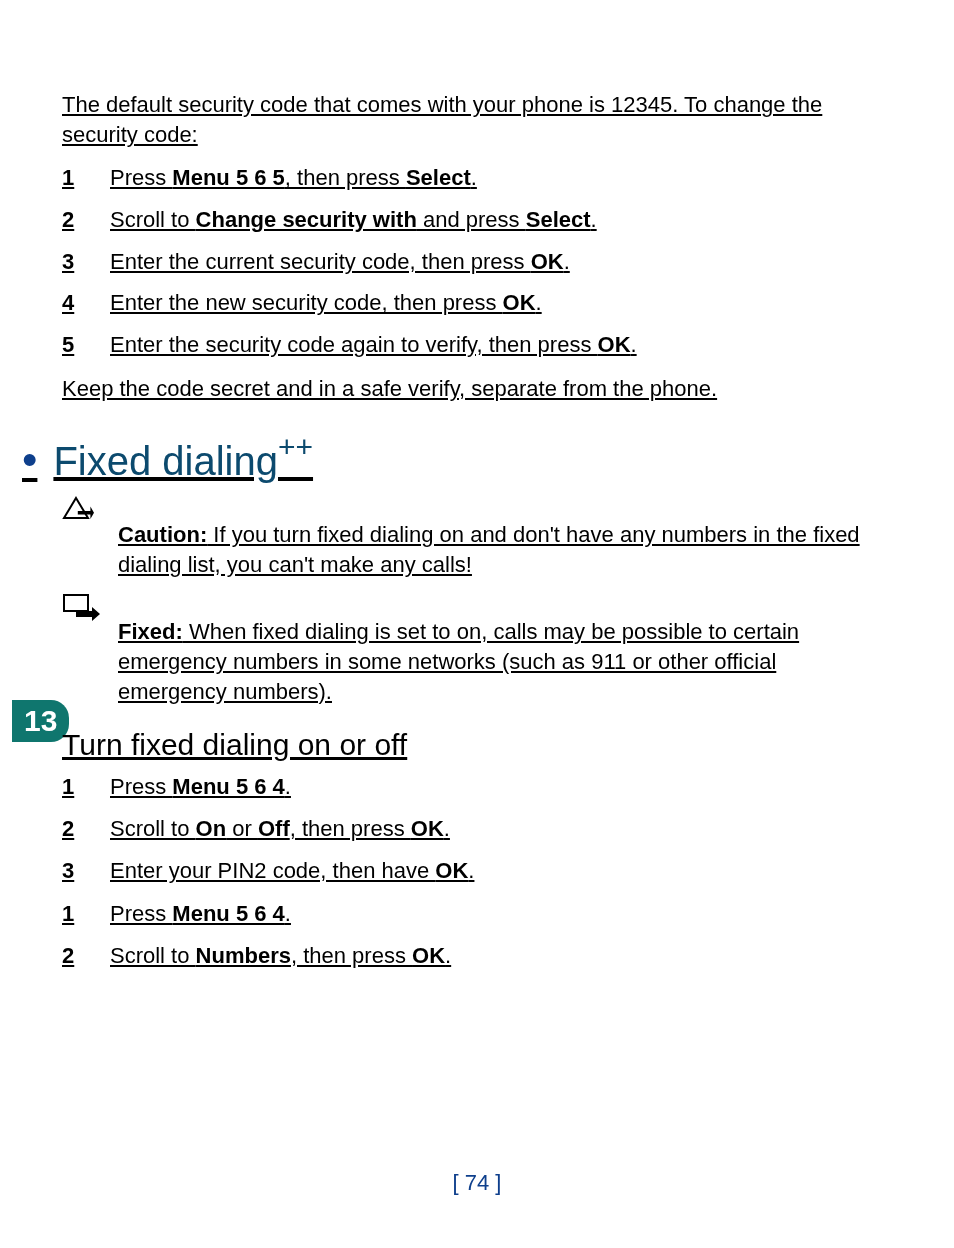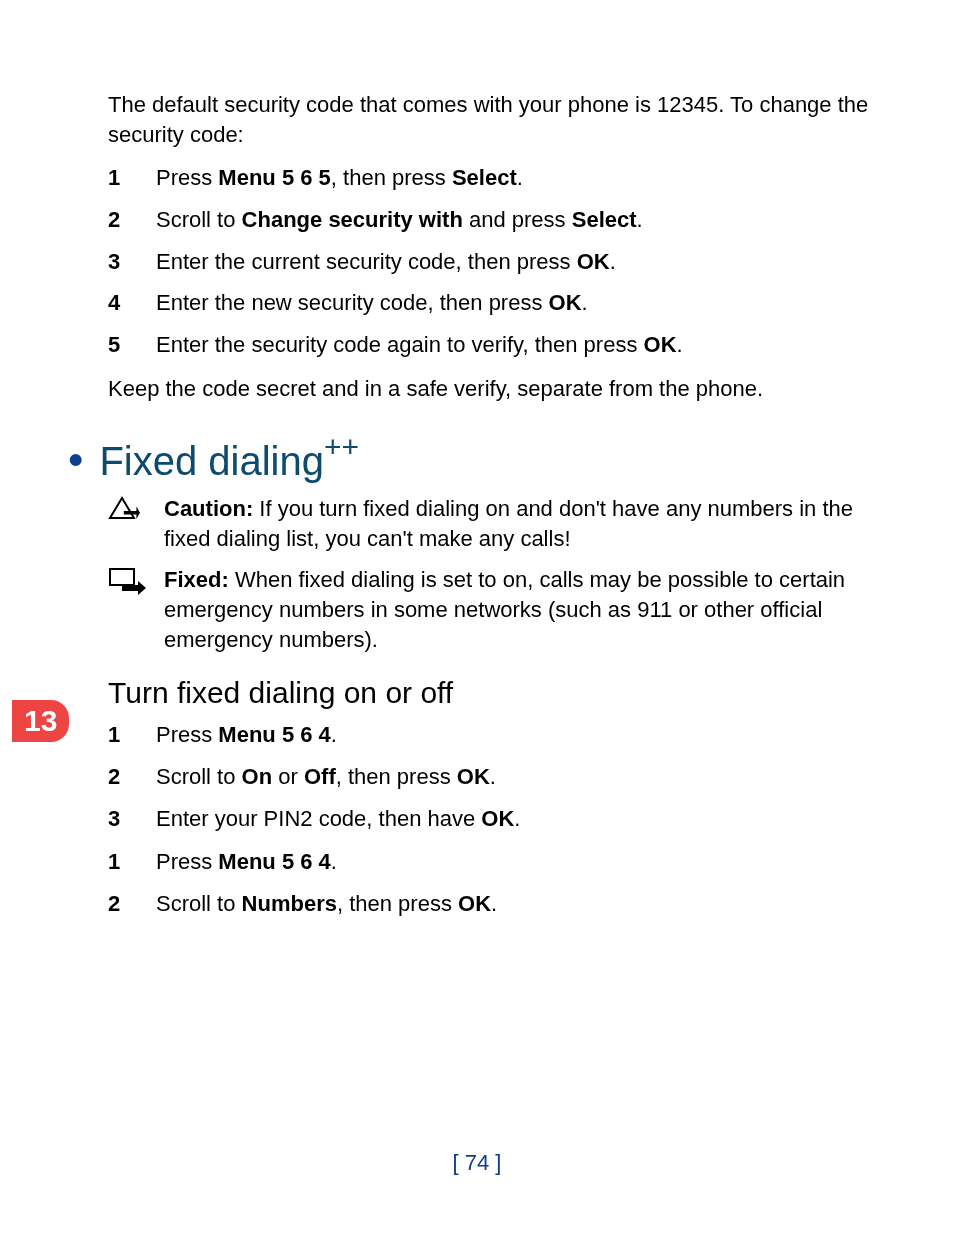--- a/index.html
+++ b/index.html
@@ -6,22 +6,23 @@
     margin: 0;
     padding: 0;
     font-family: Arial, Helvetica, sans-serif;
     background: #ffffff;
     width: 954px;
     height: 1248px;
     position: relative;
     color: #000;
   }
   .page {
-    padding: 90px 80px 40px 108px;
+    padding: 90px 80px 40px 62px;
     position: relative;
+    text-decoration: underline;
   }
   .body-text {
     font-size: 22px;
     line-height: 1.35;
     margin-bottom: 14px;
   }
   .step-list {
     list-style: none;
     padding: 0;
     margin: 0 0 14px 0;
@@ -81,36 +82,37 @@
     margin-bottom: 12px;
   }
   .icon-cell {
     width: 56px;
     flex-shrink: 0;
     padding-top: 2px;
   }
   .icon-block .body-text {
     margin-bottom: 0;
     flex: 1;
+    margin-top: 26px;
   }
   .chapter-tab {
     position: absolute;
     left: 12px;
     top: 700px;
-    background: #ef4444;
+    background: #0f766e;
     color: #fff;
     font-size: 30px;
     font-weight: bold;
     padding: 4px 12px;
     border-top-right-radius: 18px;
     border-bottom-right-radius: 18px;
   }
   .page-num {
     position: absolute;
-    bottom: 72px;
+    bottom: 52px;
     left: 0;
     right: 0;
     text-align: center;
     font-size: 22px;
     color: #0e3f8c;
   }
 </style>
 </head>
 <body>
 

